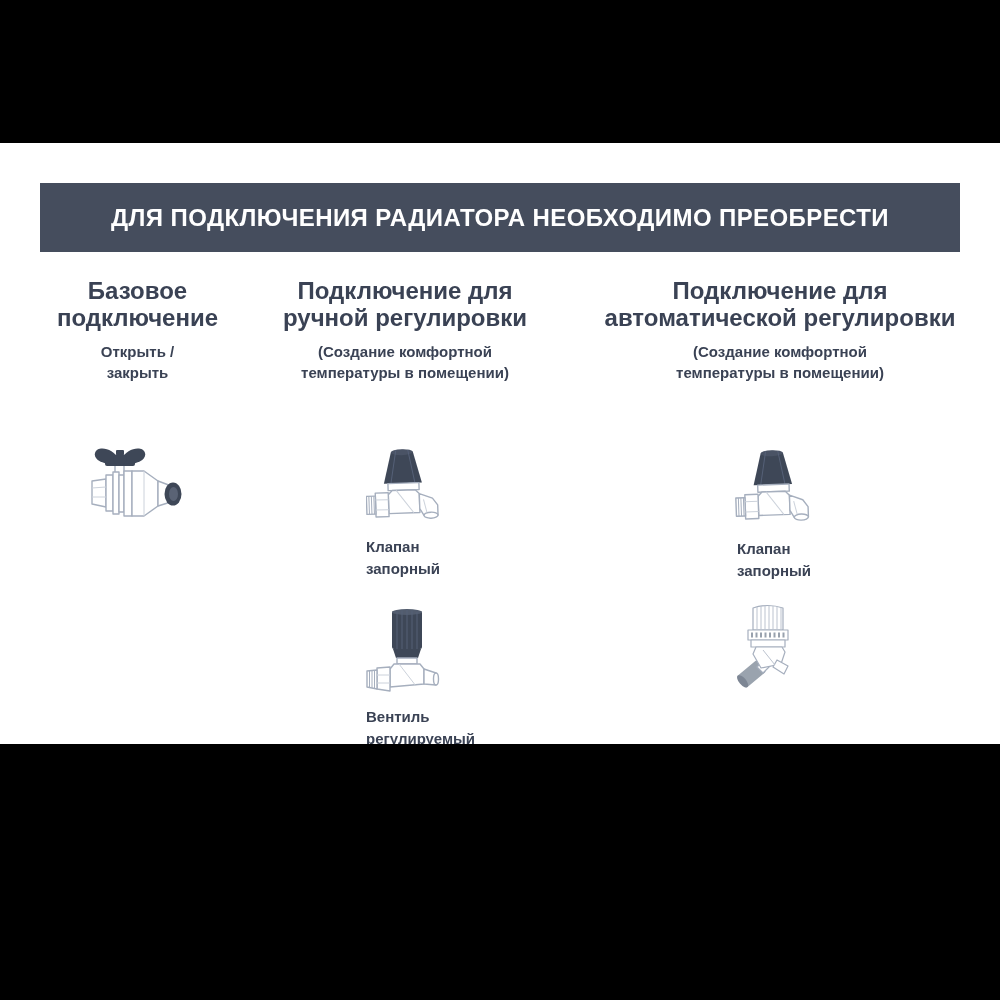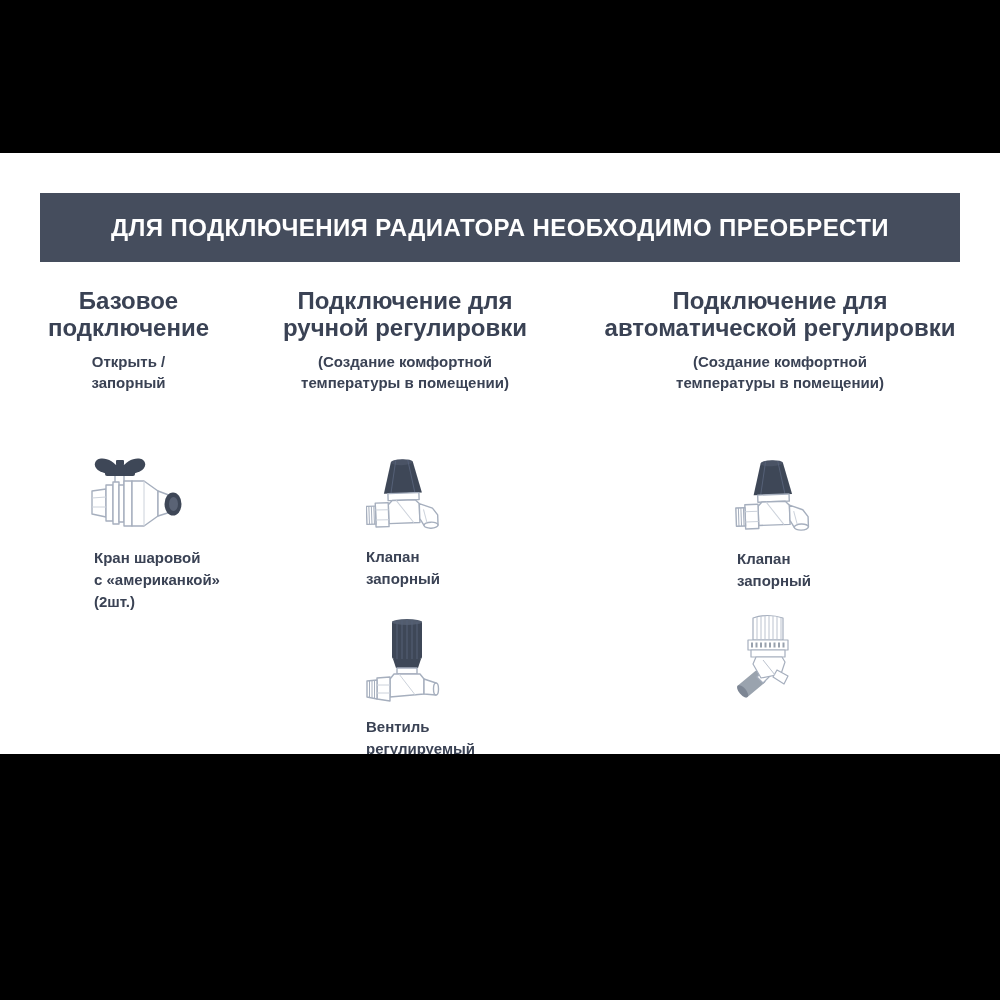--- a/index.html
+++ b/index.html
@@ -5,21 +5,21 @@
   * { margin: 0; padding: 0; box-sizing: border-box; }
   html, body { background: #000; }
   body { font-family: "Liberation Sans", sans-serif; }
 
   .stage {
     position: relative;
     width: 1000px;
     height: 744px;
     background: #22c55e;
     overflow: hidden;
-    margin: 10px auto;
+    margin: 0 auto;
   }
   .letterbox { position: absolute; left: 0; width: 1000px; background: #000; }
   .letterbox.top { top: 0; height: 143px; }
   .letterbox.bottom { top: 855px; height: 145px; }
 
   .content {
     position: absolute;
     top: 143px; left: 0;
     width: 1000px; height: 712px;
     background: #ffffff;
@@ -35,21 +35,21 @@
   .banner-title {
     color: #ffffff;
     font-size: 24px;
     font-weight: 700;
     letter-spacing: 0.4px;
     text-align: center;
     white-space: pre-line;
   }
 
   .col { position: absolute; top: 134px; text-align: center; color: #3a4254; }
-  .col-1 { left: 26px;  width: 205px; }
+  .col-1 { left: 35px;  width: 205px; }
   .col-2 { left: 275px; width: 260px; }
   .col-3 { left: 588px; width: 384px; }
 
   .col-title {
     font-size: 24px;
     line-height: 27px;
     font-weight: 700;
     white-space: pre-line;
   }
   .col-subtitle {
@@ -90,21 +90,21 @@
   <div class="content">
 
     <div class="banner">
       <span class="banner-title">ДЛЯ ПОДКЛЮЧЕНИЯ РАДИАТОРА НЕОБХОДИМО ПРЕОБРЕСТИ</span>
     </div>
 
     <div class="col col-1">
       <div class="col-title">Базовое
 подключение</div>
       <div class="col-subtitle">Открыть /
-запорный</div>
+закрыть</div>
     </div>
 
     <div class="col col-2">
       <div class="col-title">Подключение для
 ручной регулировки</div>
       <div class="col-subtitle">(Создание комфортной
 температуры в помещении)</div>
     </div>
 
     <div class="col col-3">
@@ -134,23 +134,20 @@
         <ellipse cx="83" cy="48" rx="8.5" ry="11.5" fill="#3e4757"></ellipse>
         <ellipse cx="83.5" cy="48" rx="4.5" ry="7" fill="#5a6375"></ellipse>
         <g fill="#3e4757">
           <rect x="15" y="15" width="30" height="5" rx="2"></rect>
           <path d="M28 13 C24 2 7 -1 5 7 C3 15 17 20 28 17 Z"></path>
           <path d="M32 13 C36 2 53 -1 55 7 C57 15 43 20 32 17 Z"></path>
           <ellipse cx="30" cy="13" rx="7" ry="5.5"></ellipse>
           <rect x="26" y="4" width="8" height="5" rx="1"></rect>
         </g>
       </svg>
-      <figcaption class="caption">Кран шаровой
-с «американкой»
-(2шт.)</figcaption>
     </figure>
 
     <figure class="item item-shut2">
       <svg width="82" height="78" viewBox="0 0 82 78">
         <g transform="rotate(-2 41 39)">
           <path d="M26 5 Q37 0 48 5 L56 36 L18 36 Z" fill="#3e4757"></path>
           <ellipse cx="37" cy="5" rx="11" ry="3" fill="#4a5365"></ellipse>
           <path d="M31 3 L25 36 M43 3 L49 36" stroke="#556077" stroke-width="1" fill="none"></path>
           <g fill="#fff" stroke="#a6afbe" stroke-width="1.4" stroke-linejoin="round">
             <rect x="22" y="36" width="31" height="7"></rect>

